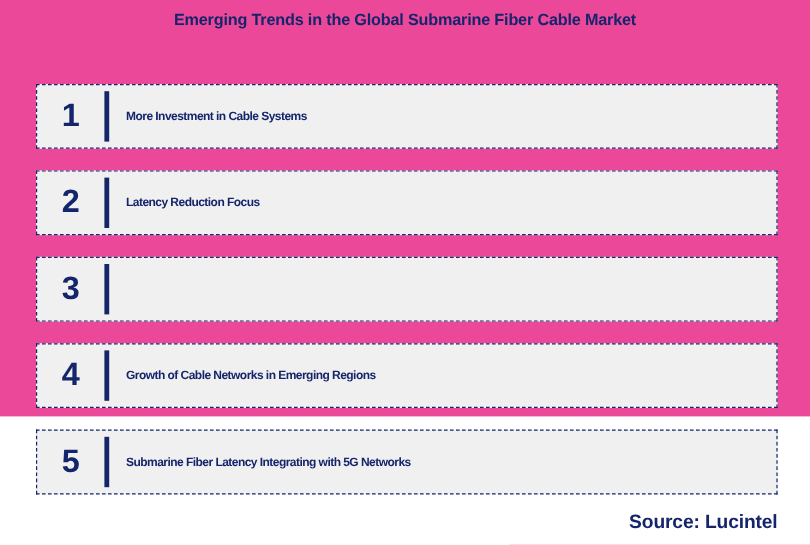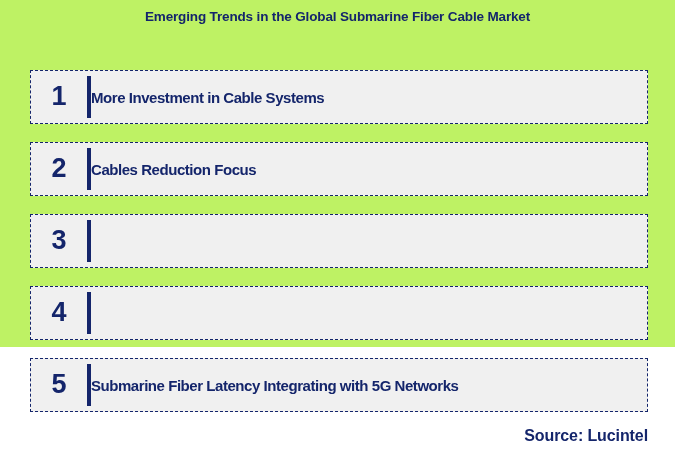--- a/index.html
+++ b/index.html
@@ -10,21 +10,21 @@
     width: 675px;
     height: 454px;
     background: #ffffff;
     font-family: "Liberation Sans", sans-serif;
     overflow: hidden;
   }
   #infographic {
     position: relative;
     width: 675px;
     height: 347px;
-    background: #bef264;
+    background: #ec4899;
   }
   .title {
     position: absolute;
     top: 9px;
     left: 0;
     width: 675px;
     text-align: center;
     font-family: "Liberation Sans", sans-serif;
     font-size: 13.5px;
     font-weight: bold;
@@ -64,23 +64,23 @@
     padding-bottom: 2px;
   }
   .trend-divider {
     flex: 0 0 4px;
     width: 4px;
     height: 42px;
     background: #14256b;
   }
   .trend-label {
     flex: 1 1 auto;
-    padding-left: 0;
+    padding-left: 14px;
     font-family: "Liberation Sans", sans-serif;
-    font-size: 15px;
+    font-size: 10px;
     font-weight: bold;
     color: #14256b;
     letter-spacing: -0.45px;
     white-space: nowrap;
   }
   .source {
     position: absolute;
     top: 427px;
     right: 27px;
     font-family: "Liberation Sans", sans-serif;
@@ -102,31 +102,32 @@
 
     <div class="trend-row">
       <div class="trend-number">1</div>
       <div class="trend-divider"></div>
       <div class="trend-label">More Investment in Cable Systems</div>
     </div>
 
     <div class="trend-row">
       <div class="trend-number">2</div>
       <div class="trend-divider"></div>
-      <div class="trend-label">Cables Reduction Focus</div>
+      <div class="trend-label">Latency Reduction Focus</div>
     </div>
 
     <div class="trend-row">
       <div class="trend-number">3</div>
       <div class="trend-divider"></div>
     </div>
 
     <div class="trend-row">
       <div class="trend-number">4</div>
       <div class="trend-divider"></div>
+      <div class="trend-label">Growth of Cable Networks in Emerging Regions</div>
     </div>
 
     <div class="trend-row">
       <div class="trend-number">5</div>
       <div class="trend-divider"></div>
       <div class="trend-label">Submarine Fiber Latency Integrating with 5G Networks</div>
     </div>
 
   </div>
 

